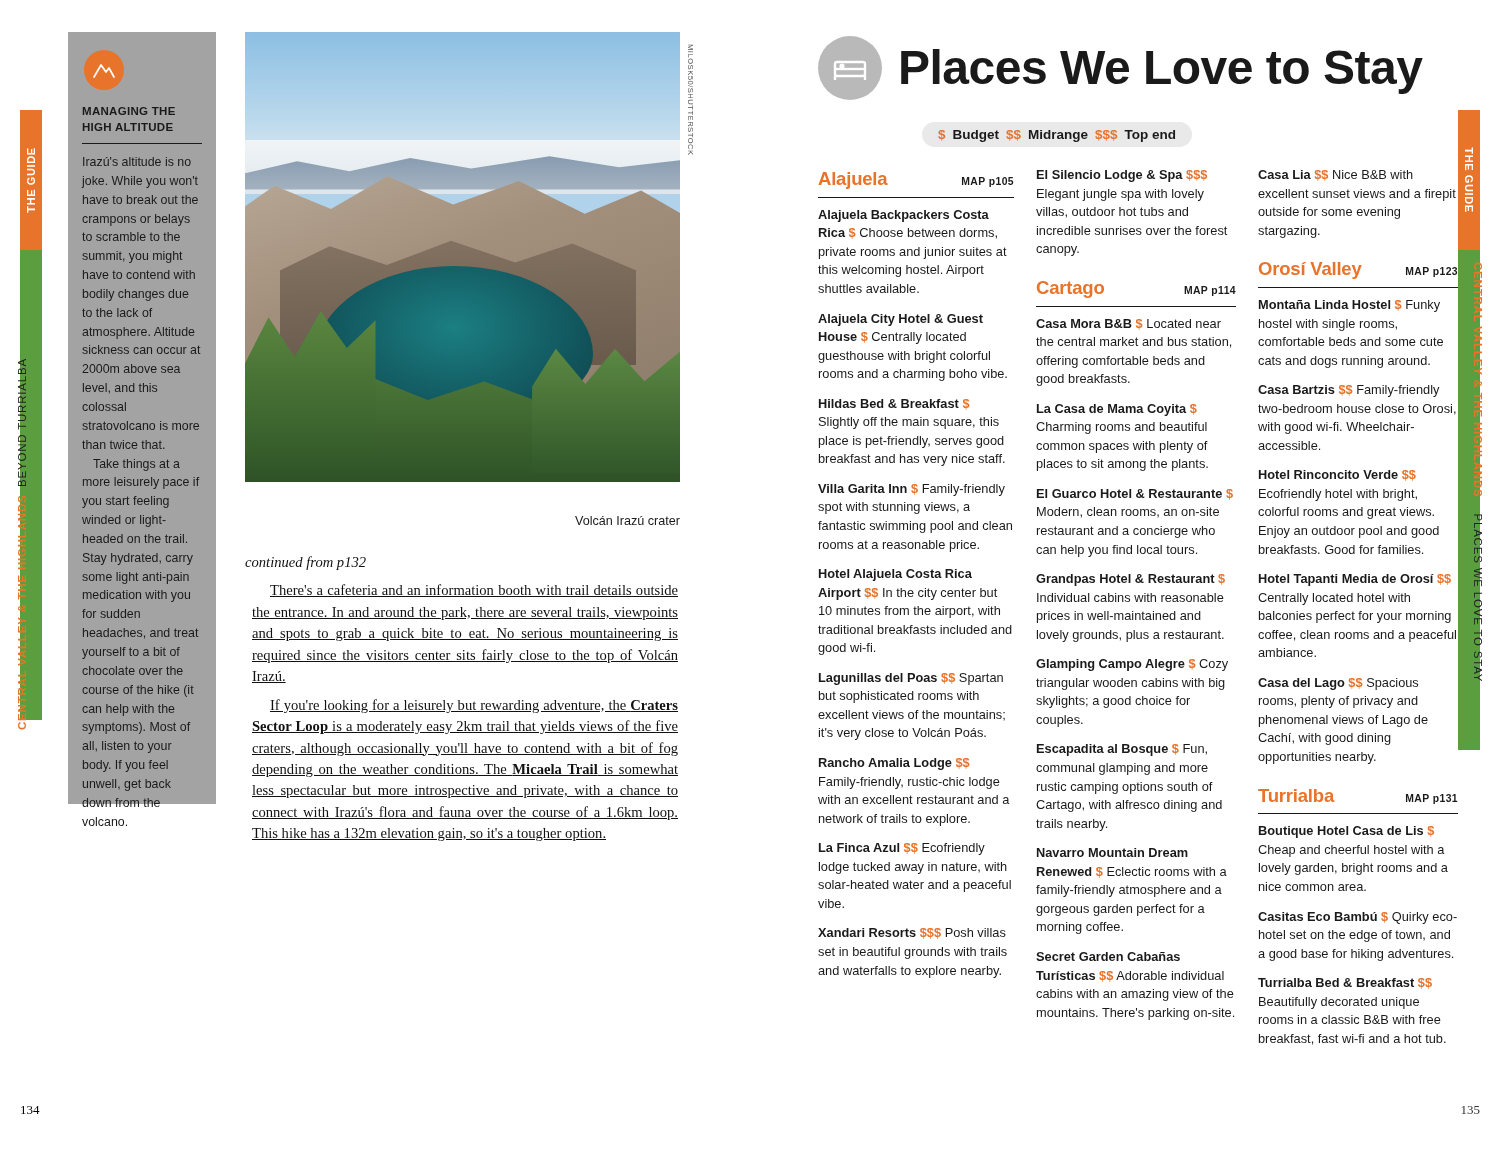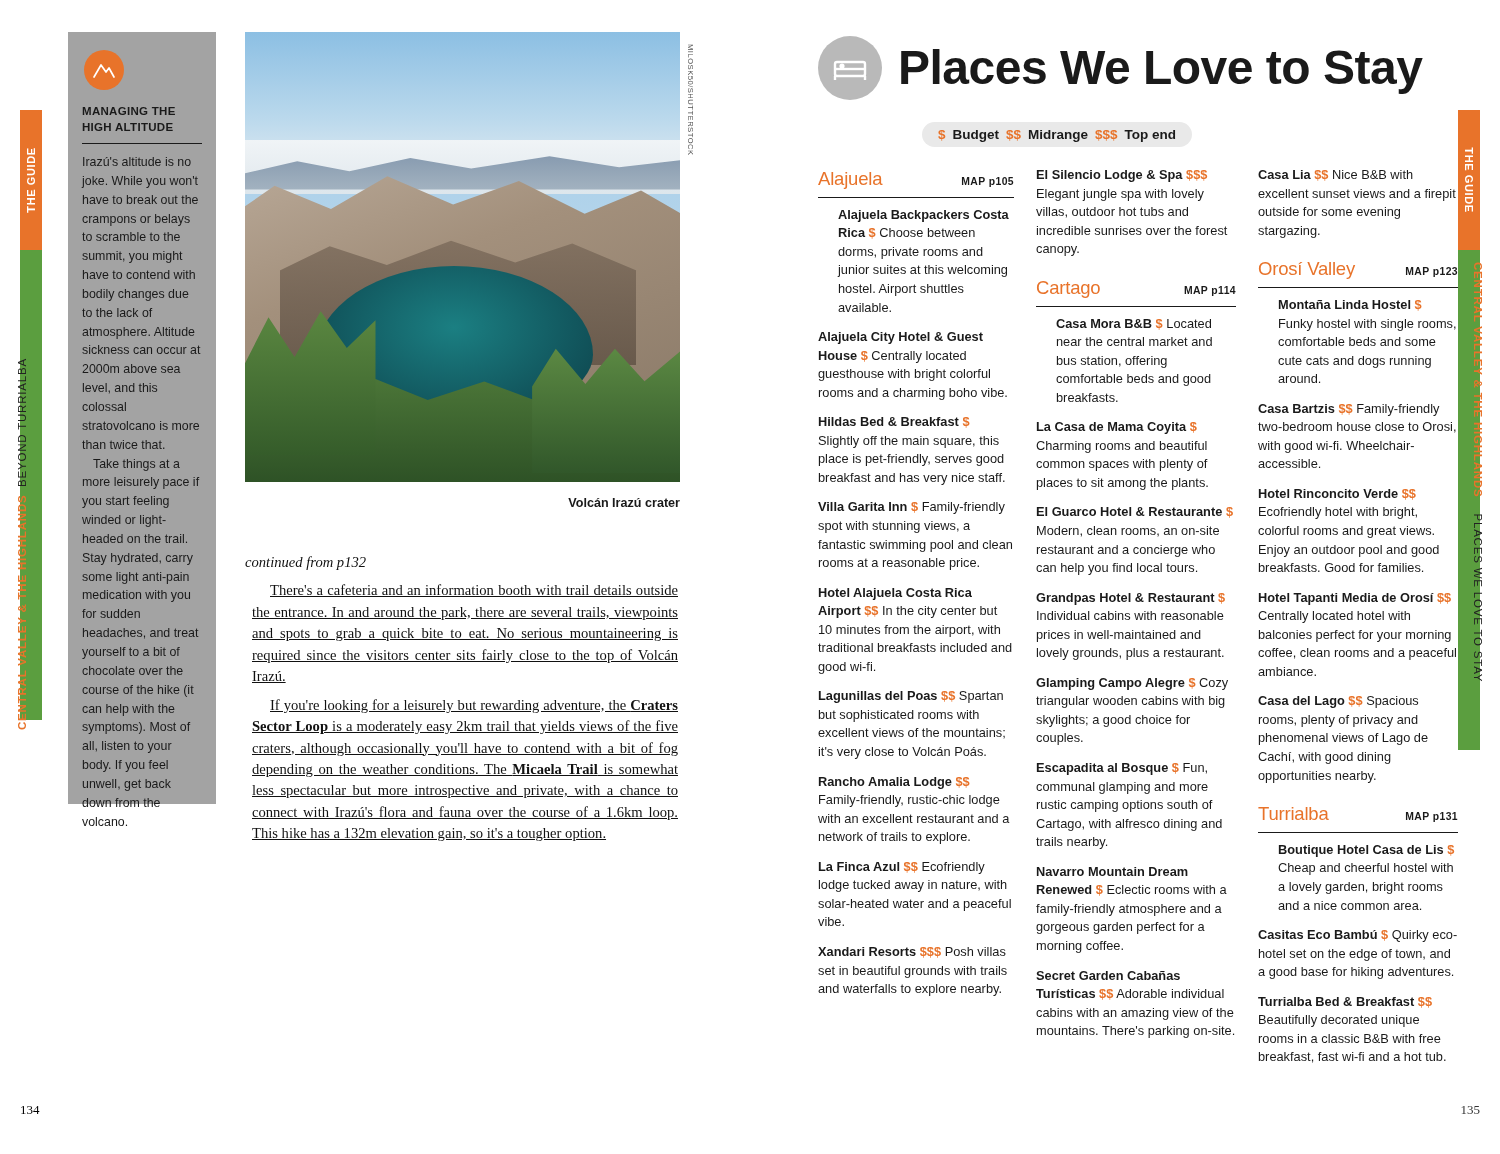--- a/index.html
+++ b/index.html
@@ -132,22 +132,22 @@
     background:linear-gradient(#5f8d45,#31572a);
     clip-path:polygon(0 36%,16% 8%,36% 34%,56% 8%,76% 32%,100% 10%,100% 100%,0 100%);
   }
   .photo-credit {
     position:absolute; left:686px; top:44px;
     writing-mode:vertical-rl;
     font-size:7.6px; letter-spacing:.5px; color:#555;
     white-space:nowrap;
   }
   .photo-caption {
-    position:absolute; left:245px; top:496px; width:435px;
-    text-align:right; font-size:12.6px; font-weight:bold;
+    position:absolute; left:245px; top:514px; width:435px;
+    text-align:right; font-size:12.6px; font-weight:normal;
   }
 
   .body-col {
     position:absolute; left:245px; top:552px; width:440px;
     font-family:"Liberation Serif", serif;
     font-size:14.6px; line-height:1.47; text-align:justify; color:#111;
   }
   .contd { font-style:italic; margin:0 0 2px 0; }
   .body-col p.para { margin:7px; text-indent:18px;text-decoration:underline; }
   .body-col b { font-weight:bold; }
@@ -187,23 +187,23 @@
   .col { width:190px; }
   .col.c1 { width:196px; }
   .col.c2 { width:200px; }
   .col.c3 { width:200px; }
   .col-inner { font-size:12.8px; line-height:1.45; }
 
   .sec-head {
     display:flex; align-items:baseline; justify-content:space-between;
     border-bottom:1.6px solid #1a1a1a; padding-bottom:4px; margin-bottom:8px;
   }
-  .sec-name { color:#e8732a; font-size:18.5px; font-weight:normal; letter-spacing:-.2px;text-align:right; }
+  .sec-name { color:#e8732a; font-size:18.5px; font-weight:bold; letter-spacing:-.2px;text-align:right; }
   .sec-map { font-size:10.4px; font-weight:bold; letter-spacing:.4px; color:#1a1a1a; }
-  .sec-head + .entry { margin-top:0;margin-left:20px; }
+  .sec-head + .entry { margin-top:0; }
   .entry { margin:0 0 11px 0; }
   .entry .nm { font-weight:bold; }
   .entry .pr { color:#e8732a; font-weight:bold; }
   .spacer-top { margin-top:16px; }
 </style>
 </head>
 <body>
 
 <div class="spread">
 

